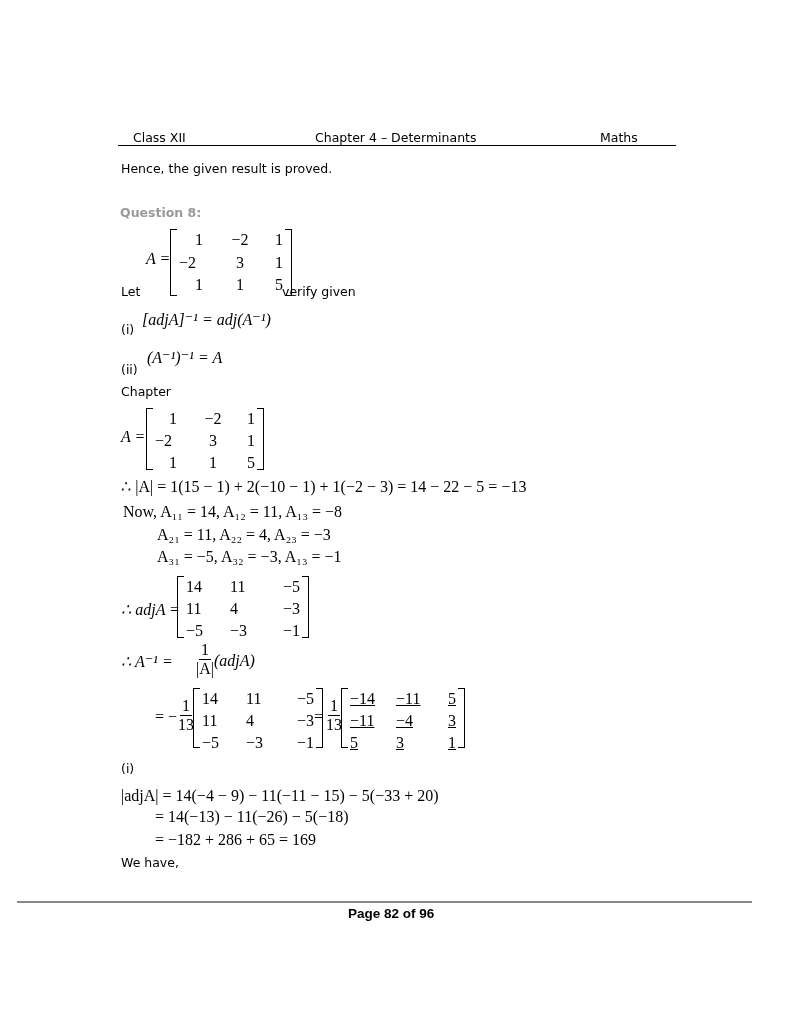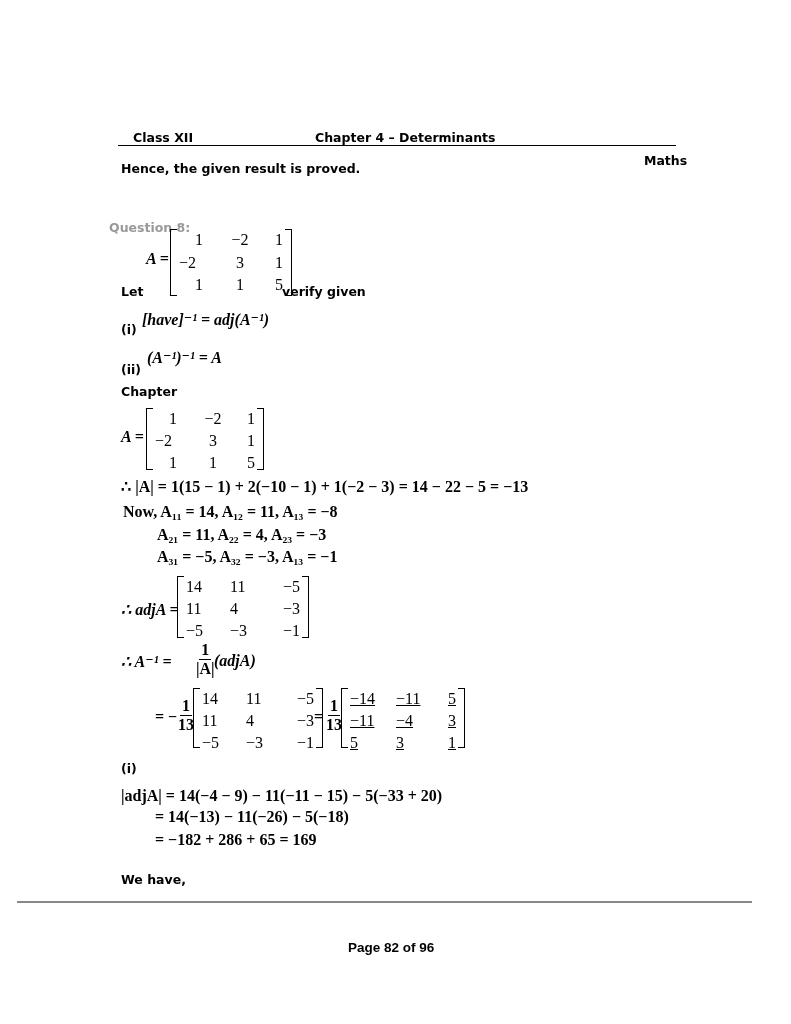--- a/index.html
+++ b/index.html
@@ -1,66 +1,66 @@
 <!DOCTYPE html>
 <html><head>
 <meta charset="utf-8">
 <style>
   html, body { margin:0; padding:0; background:#fff; }
   body { width:791px; height:1024px; position:relative; overflow:hidden; color:#000; }
   .sans { font-family:"DejaVu Sans", "Liberation Sans", sans-serif; font-size:12.5px; }
   .serif { font-family:"Liberation Serif", "DejaVu Serif", serif; font-size:16px; }
-  .abs { position:absolute; white-space:nowrap;font-weight:bold; }
+  .abs { position:absolute; white-space:nowrap; }
   .i { font-style:italic; }
   .hdr-line { position:absolute; left:118px; top:145px; width:558px; height:1px; background:#000; }
   .ftr-line { position:absolute; left:17px; top:901px; width:735px; height:2px; background:#888; }
   .q { color:#999; font-weight:bold; }
   .footer { font-family:"Liberation Sans", sans-serif; font-weight:bold; font-size:13.5px; }
   
   .mat { position:absolute; display:flex; align-items:stretch; }
   .brk { width:6px; border:1.2px solid #000; }
   .brk.l { border-right:none; }
   .brk.r { border-left:none; }
   .grid { display:grid; align-content:space-between; padding:0 2px; }
   .grid span { font-family:"Liberation Serif", serif; font-size:16px; line-height:22px; }
   .frac { display:inline-flex; flex-direction:column; align-items:center; vertical-align:middle; line-height:18px; }
   .frac .num { border-bottom:1px solid #000; padding:0 2px; }
 </style>
 </head>
 <body>
 
 <div class="abs sans" style="left:133px;top:130px;">Class XII</div>
 <div class="abs sans" style="left:315px;top:130px;">Chapter 4 – Determinants</div>
-<div class="abs sans" style="left:644px;top:130px;margin-top:23px;">Maths</div>
+<div class="abs sans" style="left:600px;top:130px;">Maths</div>
 <div class="hdr-line"></div>
 
 <div class="abs sans" style="left:121px;top:161px;text-align:right;">Hence, the given result is proved.</div>
 
-<div class="abs sans q" style="left:109px;top:205px;margin-top:15px;">Question 8:</div>
+<div class="abs sans q" style="left:120px;top:205px;">Question 8:</div>
 <div class="abs sans" style="left:121px;top:284px;">Let</div>
 <div class="abs serif i" style="left:146px;top:250px;">A =</div>
 <div class="mat" style="left:170px;top:229px;height:67px;">
   <div class="brk l"></div>
   <div class="grid" style="grid-template-columns:40px 42px 22px;">
     <span style="text-align:center">1</span>
       <span style="text-align:center">−2</span>
       <span style="text-align:right">1</span>
     <span>−2</span>
       <span style="text-align:center">3</span>
       <span style="text-align:right">1</span>
     <span style="text-align:center">1</span>
       <span style="text-align:center">1</span>
       <span style="text-align:right">5</span>
   </div>
   <div class="brk r"></div>
 </div>
 <div class="abs sans" style="left:282px;top:284px;">verify given</div>
 
 <div class="abs sans" style="left:121px;top:322px;">(i)</div>
-<div class="abs serif i" style="left:142px;top:310px;">[have]⁻¹ = adj(A⁻¹)</div>
+<div class="abs serif i" style="left:142px;top:310px;">[adjA]⁻¹ = adj(A⁻¹)</div>
 <div class="abs sans" style="left:121px;top:362px;">(ii)</div>
 <div class="abs serif i" style="left:147px;top:348px;">(A⁻¹)⁻¹ = A</div>
 
 <div class="abs sans" style="left:121px;top:384px;">Chapter</div>
 <div class="abs serif i" style="left:121px;top:428px;">A =</div>
 <div class="mat" style="left:146px;top:408px;height:62px;">
   <div class="brk l"></div>
   <div class="grid" style="grid-template-columns:36px 44px 20px;">
     <span style="text-align:center">1</span>
       <span style="text-align:center">−2</span>
@@ -148,16 +148,16 @@
       <span>3</span>
       <span style="text-align:right">1</span>
   </div>
   <div class="brk r"></div>
 </div>
 
 <div class="abs sans" style="left:121px;top:761px;">(i)</div>
 <div class="abs serif" style="left:121px;top:787px;text-align:right;">|adjA| = 14(−4 − 9) − 11(−11 − 15) − 5(−33 + 20)</div>
 <div class="abs serif" style="left:155px;top:808px;">= 14(−13) − 11(−26) − 5(−18)</div>
 <div class="abs serif" style="left:155px;top:831px;">= −182 + 286 + 65 = 169</div>
-<div class="abs sans" style="left:121px;top:855px;margin-top:17px;">We have,</div>
+<div class="abs sans" style="left:121px;top:855px;">We have,</div>
 
 <div class="ftr-line"></div>
-<div class="abs footer" style="left:348px;top:940px;">Page 82 of 96</div>
+<div class="abs footer" style="left:348px;top:906px;">Page 82 of 96</div>
 
 </body></html>

